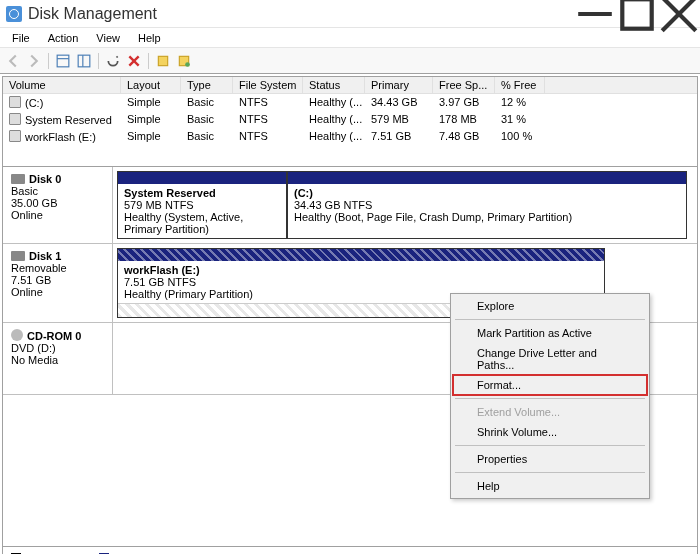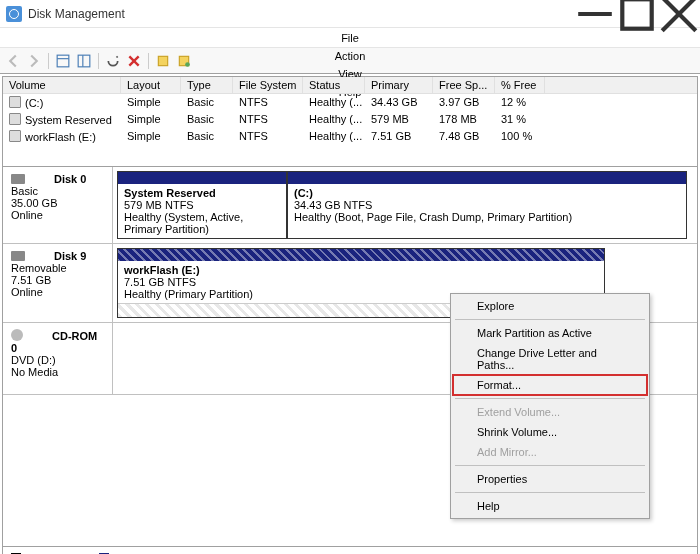--- a/index.html
+++ b/index.html
@@ -1,23 +1,23 @@
 <!DOCTYPE html>
 <html><head>
 <meta charset="utf-8">
 <style>
 * { box-sizing: border-box; margin: 0; padding: 0; font-family: "Segoe UI", Tahoma, sans-serif; font-size: 11px; }
 body { background: #fff; width: 700px; height: 554px; overflow: hidden; position: relative; }
 .titlebar { background: #fff; height: 28px; display: flex; align-items: center; border-bottom: 1px solid #e5e5e5; }
 .titlebar .icon { width: 16px; height: 16px; background: #4a90d9; margin: 0 6px; border-radius: 2px; position: relative; }
 .titlebar .icon::after { content: ""; position: absolute; inset: 3px; border: 1px solid #fff; border-radius: 50%; }
-.titlebar .title { flex: 1; font-size: 12px; color: #333; }
+.titlebar .title { flex: 1; font-size: 16px; color: #333; }
 .win-controls { display: flex; height: 100%; }
 .win-btn { width: 42px; display: flex; align-items: center; justify-content: center; color: #333; }
-.menubar { display: flex; padding: 2px 4px; gap: 2px; border-bottom: 1px solid #e5e5e5; height: 20px; align-items: center; flex-direction: column; }
+.menubar { display: flex; padding: 2px 4px; gap: 2px; border-bottom: 1px solid #e5e5e5; height: 20px; align-items: center; }
 .menubar .item { padding: 2px 8px; cursor: default; }
 .toolbar { display: flex; align-items: center; padding: 2px 4px; gap: 3px; border-bottom: 1px solid #a0a0a0; height: 26px; background:#f8f8f8; }
 .tbtn { width: 18px; height: 18px; display: flex; align-items: center; justify-content: center; color: #666; }
 .tbtn.disabled { color: #bbb; }
 .tbtn svg { width: 14px; height: 14px; }
 .tsep { width: 1px; height: 16px; background: #ccc; margin: 0 2px; }
 .content { border: 1px solid #a0a0a0; margin: 2px; height: 493px; display:flex; flex-direction:column; }
 .volume-list { border-bottom: 1px solid #a0a0a0; }
 .vol-head { display: flex; background: #f0f0f0; border-bottom: 1px solid #e0e0e0; }
 .vol-head .col, .vol-row .col { padding: 2px 6px; border-right: 1px solid #e0e0e0; white-space: nowrap; overflow: hidden; }
@@ -29,21 +29,21 @@
 .col.c-cap { width: 68px; }
 .col.c-fr  { width: 62px; }
 .col.c-pct { width: 50px; }
 .vol-body { height: 72px; }
 .vol-row { display: flex; }
 .vol-row .col { border-right: none; }
 .vol-row .c-vol::before { content: ""; display:inline-block; width:10px; height:10px; border:1px solid #888; background:#ddd; margin-right:4px; vertical-align:-1px; border-radius:1px; }
 .graphical { flex:1; overflow:auto; }
 .disk-row { display: flex; border-bottom: 1px solid #c0c0c0; min-height: 72px; }
 .disk-label { width: 110px; padding: 6px 8px; border-right: 1px solid #c0c0c0; }
-.disk-label .dname { font-weight: bold; margin-left: 25px; }
+.disk-label .dname { font-weight: bold; }
 .disk-label .dicon { display:inline-block; width:14px; height:10px; background:#888; border-radius:1px; margin-right:4px; vertical-align:-1px; position:relative; }
 .disk-label .dicon.cd { border-radius:50%; width:12px; height:12px; background:#bbb; }
 .disk-parts { flex: 1; display: flex; padding: 4px; gap: 0; }
 .part { border: 1px solid #333; display:flex; flex-direction:column; }
 .part .stripe { height: 12px; background: #1a237e; }
 .part .stripe.sel::after { content:""; display:block; height:12px; background: repeating-linear-gradient(45deg, rgba(255,255,255,.4) 0 2px, transparent 2px 6px); }
 .part .pbody { padding: 3px 6px; flex:1; }
 .part .pname { font-weight: bold; }
 .hatched { background: repeating-linear-gradient(45deg, #e8e8e8 0 3px, #fff 3px 7px); height:14px; border-top:1px solid #ccc; }
 .legend { border-top: 1px solid #a0a0a0; padding: 4px 8px; display:flex; gap:16px; align-items:center; height:22px; }
@@ -208,21 +208,21 @@
             <div class="pbody">
               <div class="pname">(C:)</div>
               <div>34.43 GB NTFS</div>
               <div>Healthy (Boot, Page File, Crash Dump, Primary Partition)</div>
             </div>
           </div>
         </div>
       </div>
       <div class="disk-row">
         <div class="disk-label">
-          <div><span class="dicon"></span><span class="dname">Disk 9</span></div>
+          <div><span class="dicon"></span><span class="dname">Disk 1</span></div>
           <div>Removable</div>
           <div>7.51 GB</div>
           <div>Online</div>
         </div>
         <div class="disk-parts">
           <div class="part" style="width: 488px;">
             <div class="stripe sel"></div>
             <div class="pbody">
               <div class="pname">workFlash  (E:)</div>
               <div>7.51 GB NTFS</div>
@@ -250,18 +250,17 @@
 
 <div class="ctxmenu">
   <div class="ctxitem">Explore</div>
   <div class="ctxsep"></div>
   <div class="ctxitem">Mark Partition as Active</div>
   <div class="ctxitem">Change Drive Letter and Paths...</div>
   <div class="ctxitem highlight">Format...</div>
   <div class="ctxsep"></div>
   <div class="ctxitem disabled">Extend Volume...</div>
   <div class="ctxitem">Shrink Volume...</div>
-  <div class="ctxitem disabled">Add Mirror...</div>
   <div class="ctxsep"></div>
   <div class="ctxitem">Properties</div>
   <div class="ctxsep"></div>
   <div class="ctxitem">Help</div>
 </div>
 
 </body></html>

